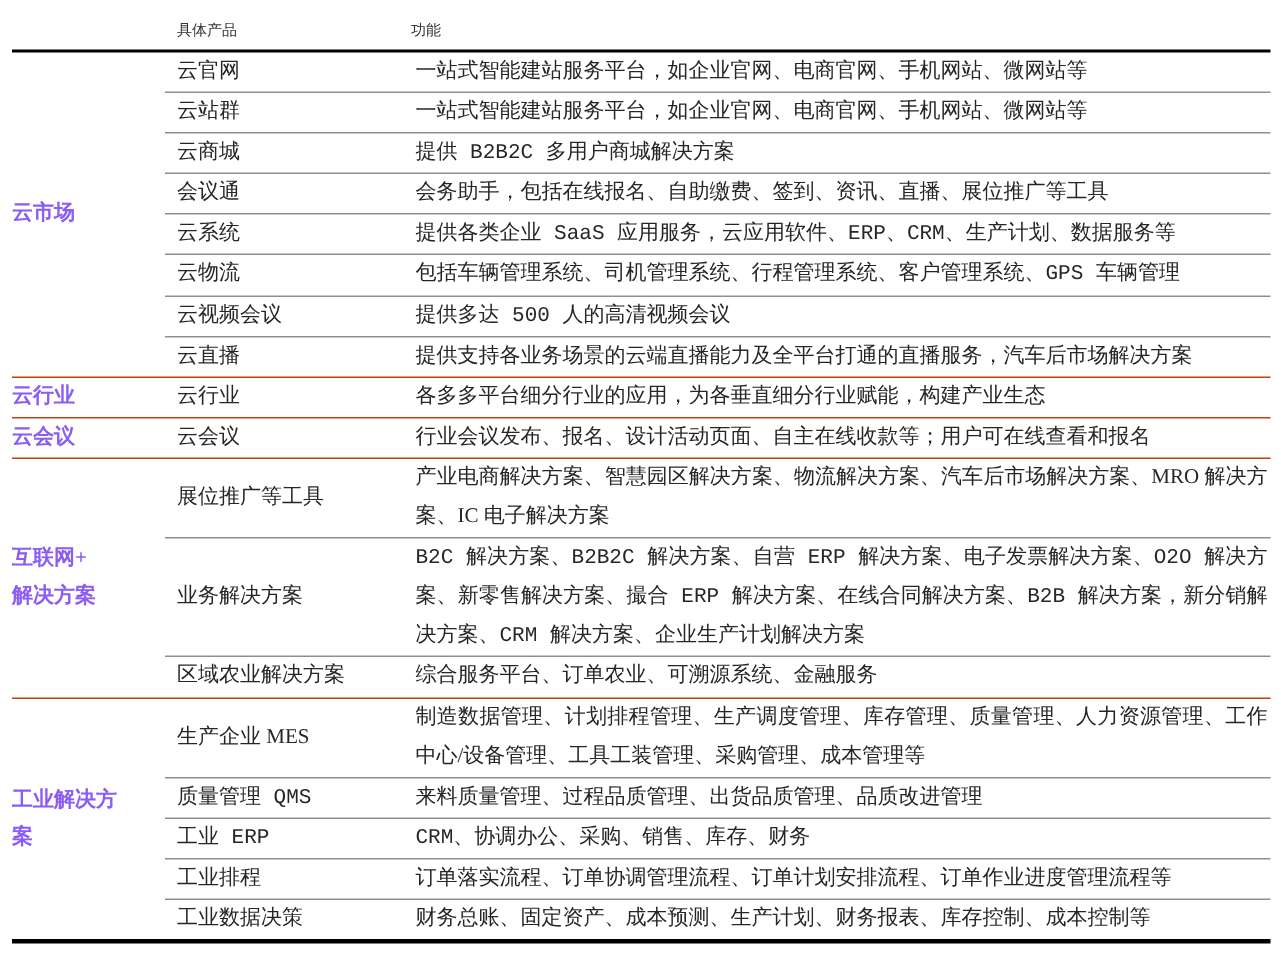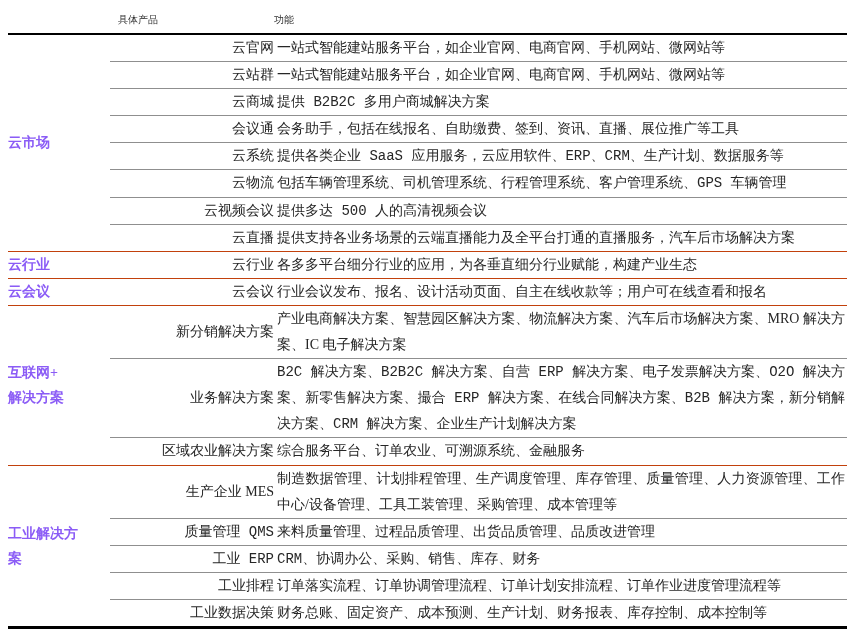--- a/index.html
+++ b/index.html
@@ -42,21 +42,20 @@
     padding: 0;
   }
   th.h-product { text-align: left; padding-left: 8px; }
   th.h-func    { text-align: left; }
   td {
     font-size: 14px;
     color: #262626;
     line-height: 26.1px;
     vertical-align: middle;
     padding: 0;
-    text-align: right;
   }
   td.product  { padding-left: 8px; }
   td.function { padding-left: 3px; padding-right: 2px; text-align: justify; }
   td.group-label {
     font-weight: bold;
     color: #8b5cf6;
     text-align: left;
     white-space: pre-line;
     line-height: 25px;
   }
@@ -121,21 +120,21 @@
           <td class="function">各多多平台细分行业的应用，为各垂直细分行业赋能，构建产业生态</td>
         </tr>
         <tr class="group-start">
           <td rowspan="1" class="group-label">云会议</td>
           <td class="product">云会议</td>
           <td class="function">行业会议发布、报名、设计活动页面、自主在线收款等；用户可在线查看和报名</td>
         </tr>
         <tr class="group-start">
           <td rowspan="3" class="group-label">互联网+
 解决方案</td>
-          <td class="product">新分销解决方案</td>
+          <td class="product">展位推广等工具</td>
           <td class="function">产业电商解决方案、智慧园区解决方案、物流解决方案、汽车后市场解决方案、MRO 解决方案、IC 电子解决方案</td>
         </tr>
         <tr class="row-cont">
           <td class="product">业务解决方案</td>
           <td class="function">B2C 解决方案、B2B2C 解决方案、自营 ERP 解决方案、电子发票解决方案、O2O 解决方案、新零售解决方案、撮合 ERP 解决方案、在线合同解决方案、B2B 解决方案，新分销解决方案、CRM 解决方案、企业生产计划解决方案</td>
         </tr>
         <tr class="row-cont">
           <td class="product">区域农业解决方案</td>
           <td class="function">综合服务平台、订单农业、可溯源系统、金融服务</td>
         </tr>

